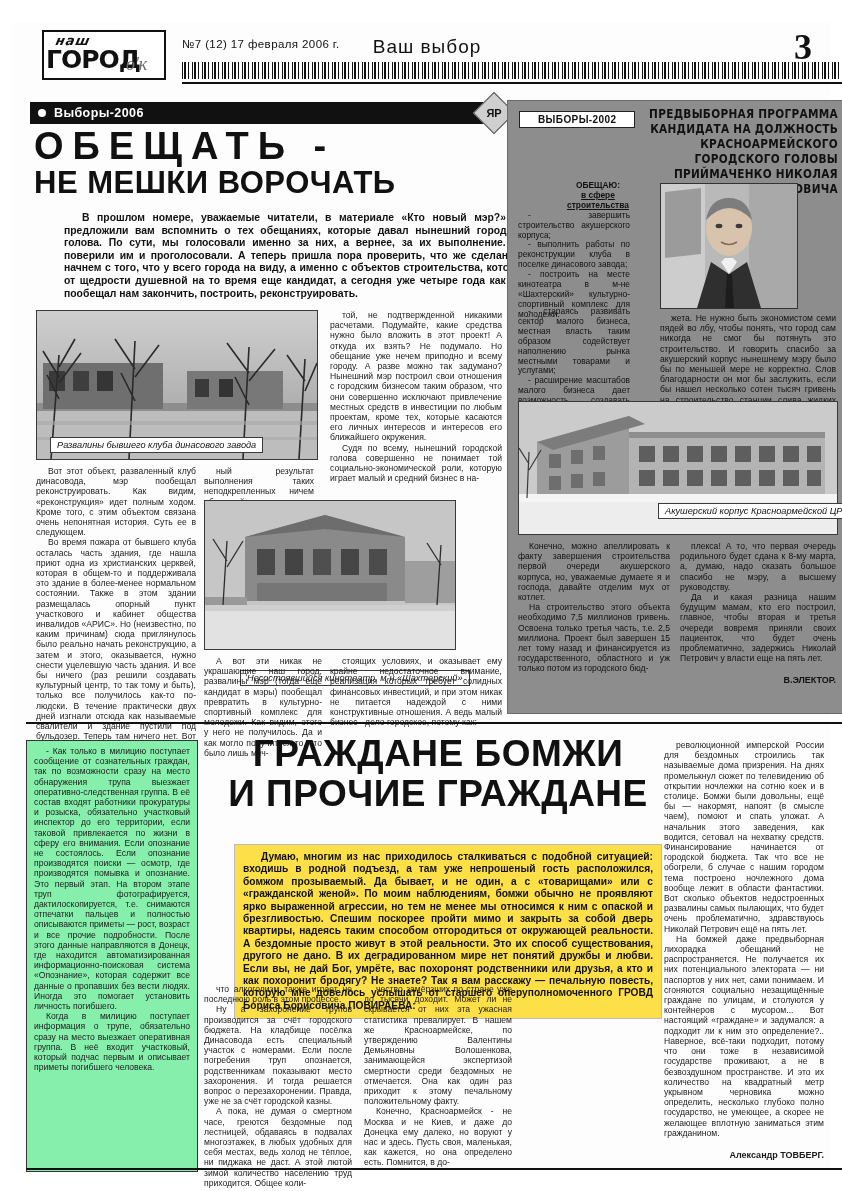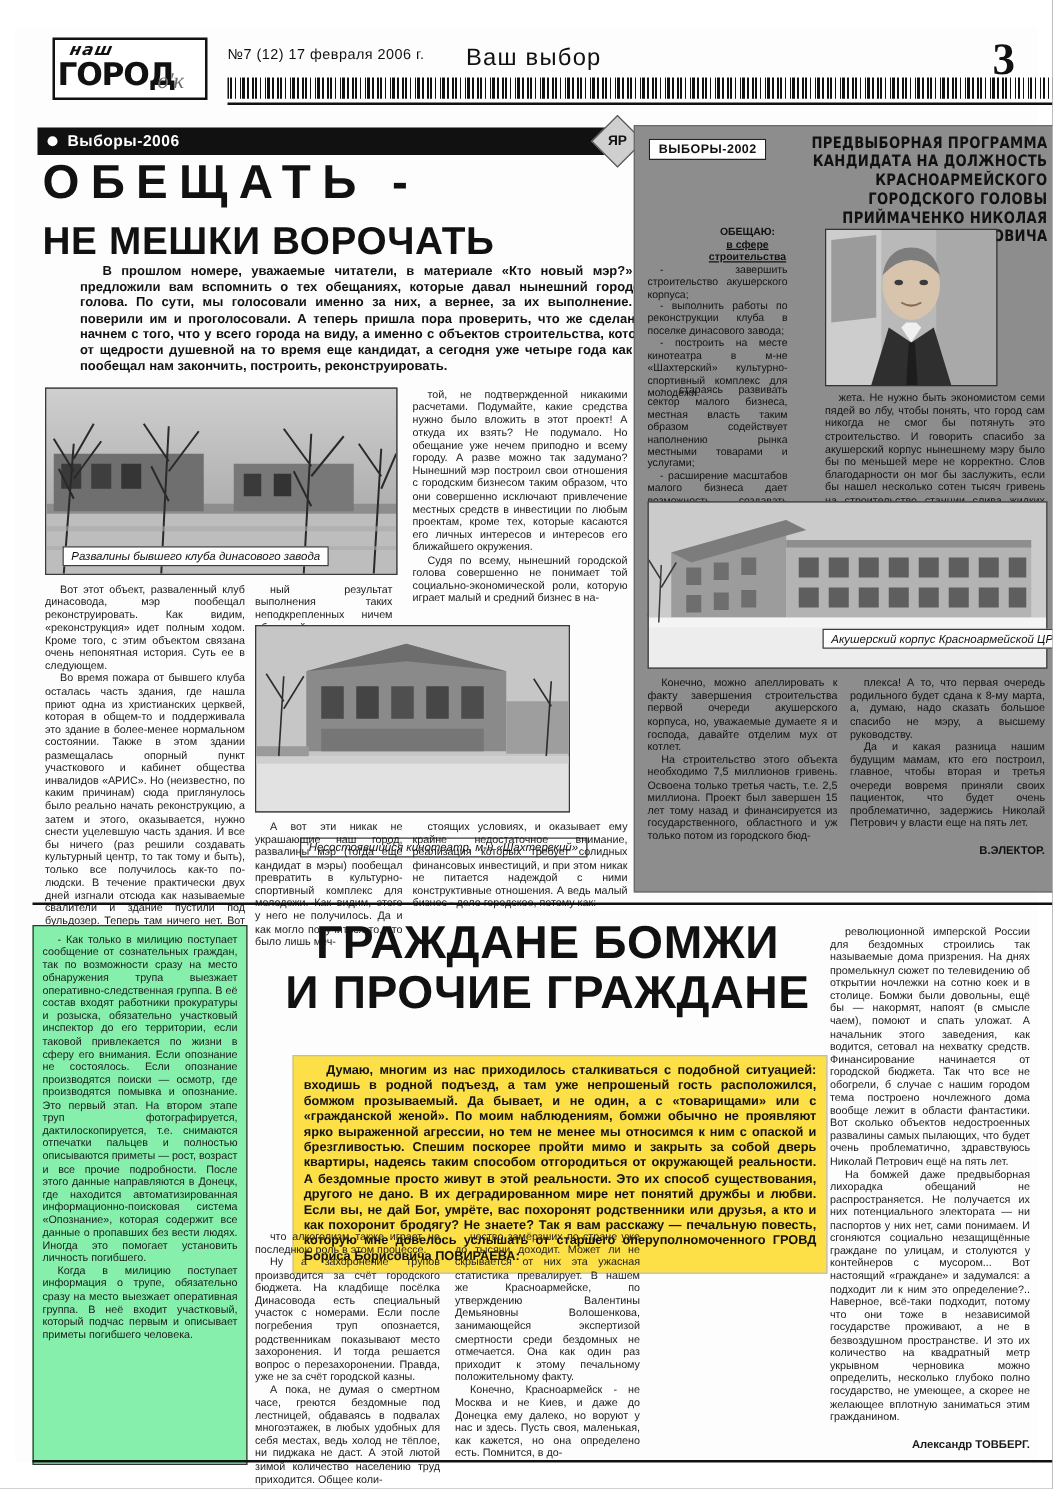--- a/index.html
+++ b/index.html
@@ -45,40 +45,40 @@
     position:absolute;left:467px;top:76px;width:28px;height:28px;background:#cfcfcf;border:1px solid #555;
     transform:rotate(45deg);
   }
   .diamond span{
     display:block;transform:rotate(-45deg);text-align:center;line-height:28px;font-weight:bold;font-size:11px;color:#111;
   }
 
   
   .hl1{position:absolute;left:22px;top:104px;width:470px;}
   .hl1 .a{font-weight:bold;font-size:38px;letter-spacing:9px;line-height:40px;color:#111;}
-  .hl1 .b{font-weight:bold;font-size:31px;letter-spacing:.5px;line-height:34px;color:#111;margin-top:10px;}
+  .hl1 .b{font-weight:bold;font-size:31px;letter-spacing:.5px;line-height:34px;color:#111;margin-top:0;}
 
   .lead1{
     position:absolute;left:24px;top:190px;width:466px;font-weight:bold;font-size:10.4px;line-height:12.6px;
     text-align:justify;color:#111;text-indent:18px;margin-left:28px;
   }
 
   .photo{position:absolute;border:1px solid #3a3a3a;overflow:hidden;background:#9a9a9a;}
   .cap{
     position:absolute;background:#fff;border:1px solid #3b3b3b;font-style:italic;font-size:9.2px;
     padding:2px 6px;color:#111;white-space:nowrap;
   }
 
   .col{position:absolute;font-size:8.6px;line-height:10.2px;text-align:justify;color:#1a1a1a;}
   .col p{margin:0;text-indent:12px;}
 
   
   .progbox{position:absolute;left:495px;top:78px;width:336px;height:612px;background:#8d8d8d;border:1px solid #6a6a6a;}
   .vyb2002{
-    position:absolute;left:11px;top:10px;background:#fff;border:1px solid #222;padding:2px 7px;
+    position:absolute;left:11px;top:10px;background:#fff;border:1px solid #222;padding:2px 18px;
     font-weight:bold;font-size:10px;letter-spacing:.4px;color:#111;
   }
   .progtitle{
     position:absolute;left:96px;top:5px;width:234px;text-align:right;color:#111;font-weight:bold;
     font-size:12.6px;line-height:15px;letter-spacing:.3px;font-family:"DejaVu Sans Condensed","Liberation Sans",sans-serif;
     transform:scaleX(.93);transform-origin:right top;
   }
   .obesh{
     position:absolute;left:10px;top:80px;width:112px;font-size:8.4px;line-height:9.9px;color:#111;text-align:justify;
   }

